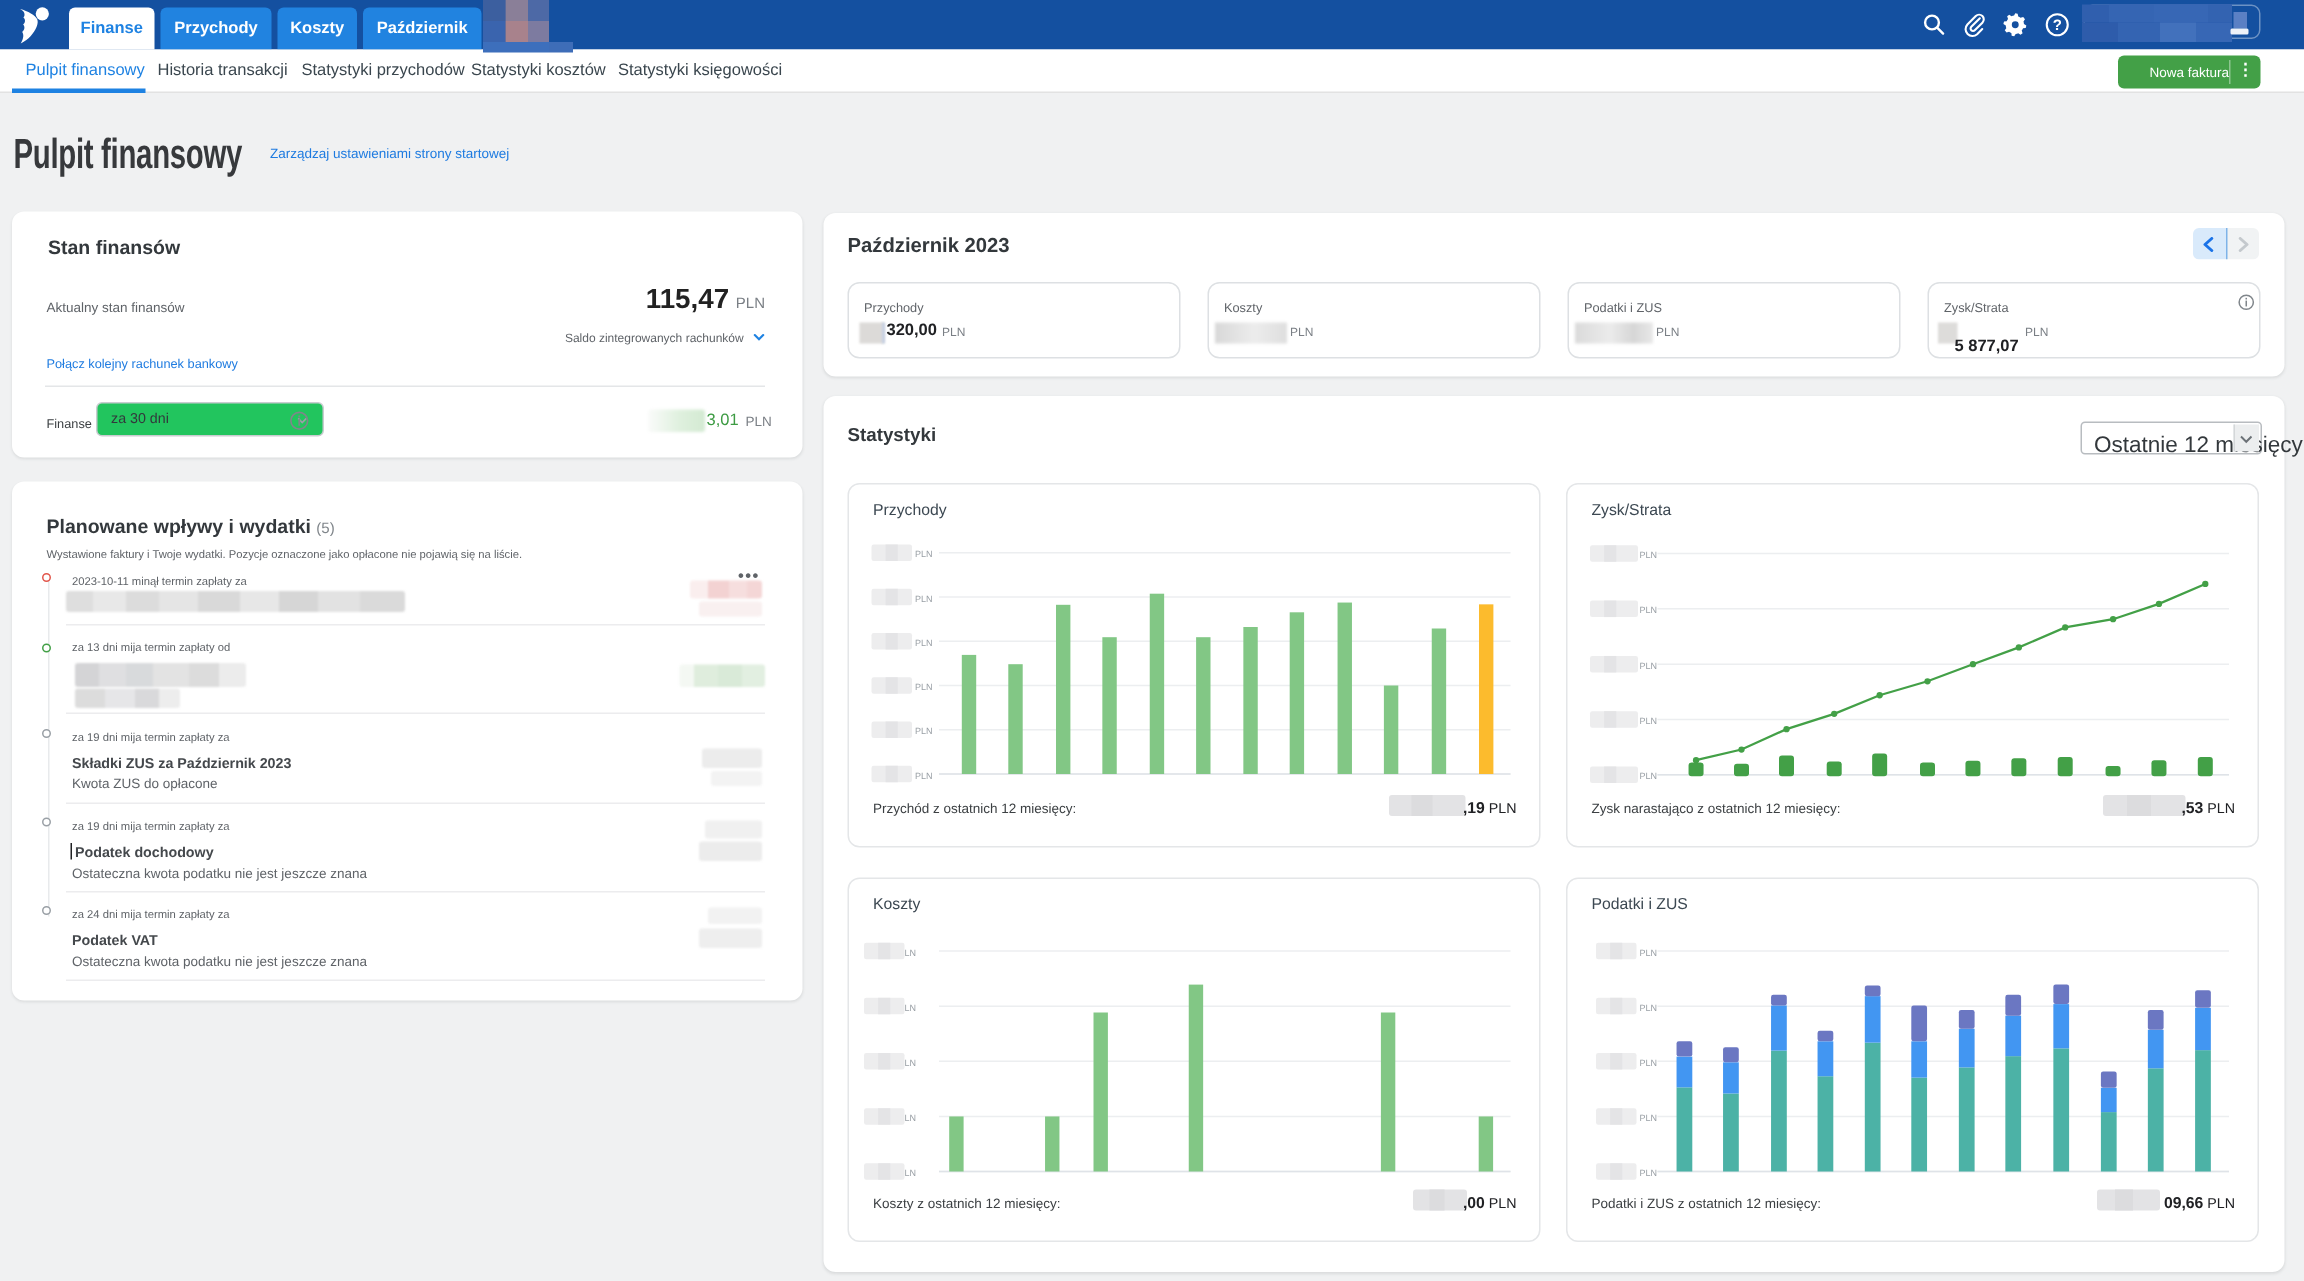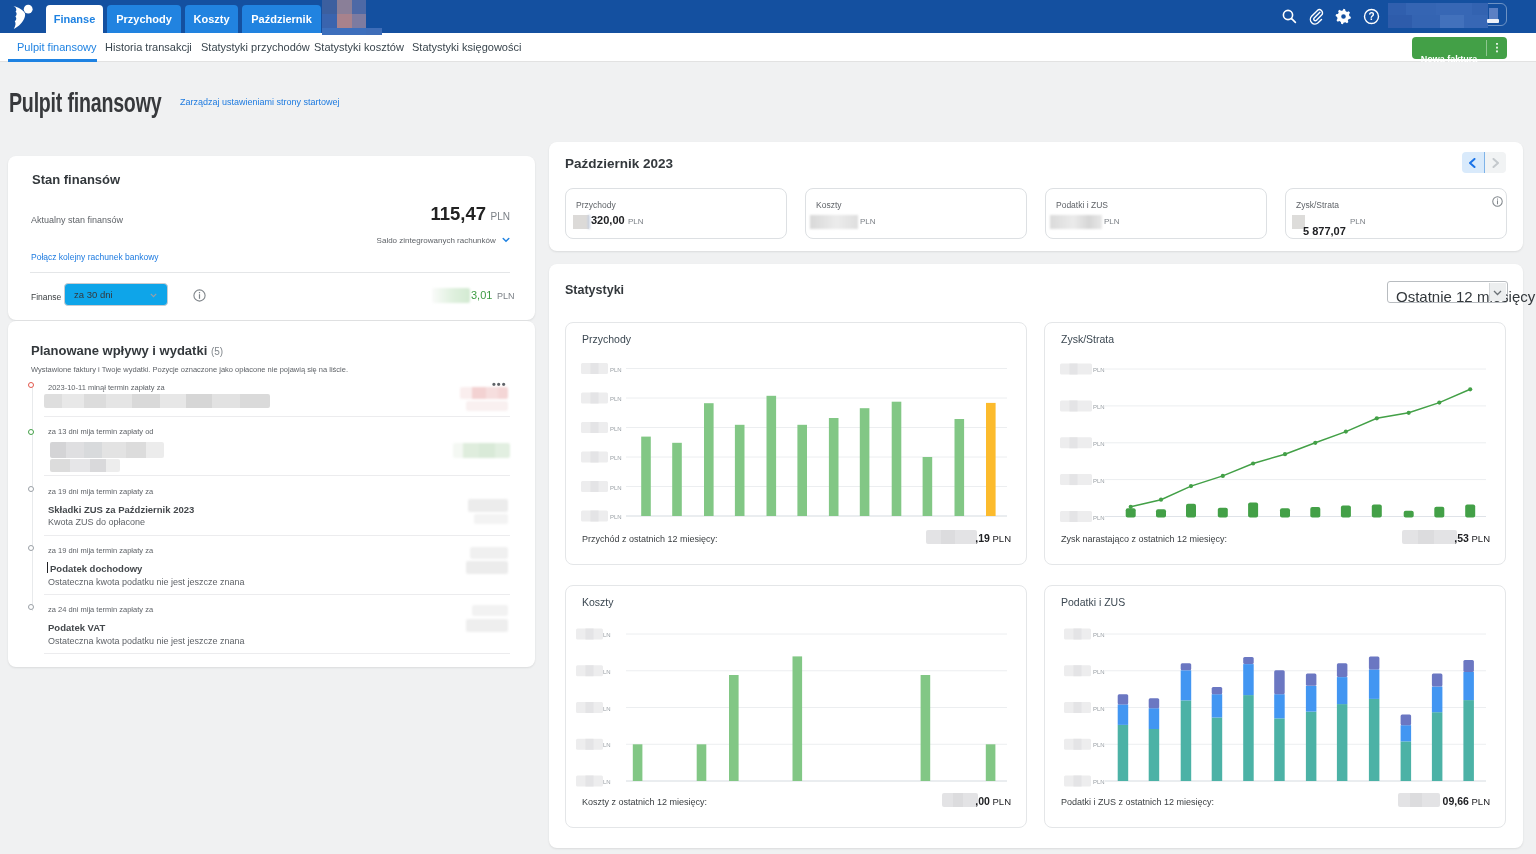--- a/index.html
+++ b/index.html
@@ -11,21 +11,21 @@
 .tab { position:absolute; top:5px; height:28px; border-radius:4px 4px 0 0; background:#2183e0; color:#fff; font-size:11px; font-weight:bold; text-align:center; line-height:28px; }
 .tab.active { background:#fff; color:#1e82e2; }
 .icon { position:absolute; top:8px; width:17px; height:17px; }
 .userbox { position:absolute; left:1389px; top:3px; width:118px; height:23px; border:1px solid rgba(255,255,255,.38); border-radius:6px; }
 
 .subnav { position:absolute; left:0; top:33px; width:1536px; height:29px; background:#fff; border-bottom:1px solid #e2e2e2; }
 .snl { position:absolute; top:0; height:29px; line-height:29px; font-size:11px; color:#3a464e; }
 .snl.active { color:#1e82e2; }
 .snl-under { position:absolute; left:8px; top:26px; width:89px; height:3px; background:#1e82e2; }
 .newbtn { position:absolute; left:1412px; top:37px; width:95px; height:22px; background:#43a047; border-radius:4px; color:#fff; }
-.newbtn .lbl { position:absolute; left:0; top:0; width:74px; text-align:center; line-height:22px; font-size:9px; font-weight:bold; white-space:nowrap;margin-top:11px; }
+.newbtn .lbl { position:absolute; left:0; top:0; width:74px; text-align:right; line-height:22px; font-size:9px; font-weight:normal; white-space:nowrap; }
 .newbtn .sep { position:absolute; left:74px; top:3px; width:1px; height:16px; background:rgba(255,255,255,.4); }
 .newbtn .dots { position:absolute; left:75px; top:0; width:20px; text-align:center; line-height:20px; font-size:11px; font-weight:bold; letter-spacing:0; }
 
 h1 { position:absolute; left:9px; top:87px; font-size:28px; font-weight:700; color:#37393c; letter-spacing:-0.3px; transform:scaleX(.70); transform-origin:0 0; white-space:nowrap; }
 .manage { position:absolute; left:180px; top:97px; font-size:9px; color:#1e7be0; }
 
 .card { position:absolute; background:#fff; border-radius:8px; box-shadow:0 1px 2px rgba(60,64,67,.12); }
 .mbox { position:absolute; width:222px; height:51px; border:1px solid #dde0e3; border-radius:8px; background:#fff; }
 .mlabel { position:absolute; left:10px; top:11px; font-size:8.5px; color:#5f6368; }
 .mval { position:absolute; left:0; top:24px; font-size:11px; color:#202124; width:100%; height:20px;text-align:right; }
@@ -97,36 +97,36 @@
 </div>
 <div class="newbtn">
     <div class="lbl">Nowa faktura</div>
     <div class="sep"></div>
     <div class="dots">⋮</div>
   </div>
 
 <h1>Pulpit finansowy</h1>
 <a class="manage">Zarządzaj ustawieniami strony startowej</a>
 
-<div class="card" style="left:8px;top:156px;width:527px;height:164px;">
+<div class="card" style="left:8px;top:141px;width:527px;height:164px;">
   <div class="abs" style="left:24px;top:16px;font-size:13px;font-weight:bold;color:#33383c;">Stan finansów</div>
   <div class="abs" style="left:23px;top:59px;font-size:9px;color:#5f6368;">Aktualny stan finansów</div>
   <div class="abs" style="right:25px;top:47px;text-align:right;">
     <span style="font-size:18.5px;font-weight:bold;color:#222;">115,47</span>
     <span style="font-size:10px;color:#7a7f85;"> PLN</span>
   </div>
   <div class="abs" style="right:25px;top:80px;font-size:8px;color:#5f6368;">Saldo zintegrowanych rachunków
     <svg width="8" height="6" viewBox="0 0 10 7" style="margin-left:4px;">
         <path d="M1.5 1.5 L5 5 L8.5 1.5" fill="none" stroke="#1e82e2" stroke-width="1.8" stroke-linecap="round"></path>
       </svg>
   </div>
   <div class="abs" style="left:23px;top:96px;font-size:8.5px;color:#1e7be0;">Połącz kolejny rachunek bankowy</div>
   <div class="abs" style="left:22px;top:116px;width:480px;height:1px;background:#e4e6e8;"></div>
   <div class="abs" style="left:23px;top:136px;font-size:8.5px;color:#3c4043;">Finanse</div>
-  <div class="abs" style="left:56px;top:127px;width:104px;height:23px;border:1px solid #c9ccd0;border-radius:4px;background:#0ea5e9;">
+  <div class="abs" style="left:56px;top:127px;width:152px;height:23px;border:1px solid #c9ccd0;border-radius:4px;background:#22c55e;">
     <span class="abs" style="left:9px;top:5px;font-size:9.5px;color:#33383c;">za 30 dni</span>
     <svg width="7" height="5" viewBox="0 0 9 6" style="position:absolute;right:10px;top:9px;">
         <path d="M1 1 L4.5 4.5 L8 1" fill="none" stroke="#9aa0a6" stroke-width="1.5"></path>
       </svg>
   </div>
   <svg class="abs" style="left:185px;top:133px;" width="13" height="13" viewBox="0 0 13 13">
       <circle cx="6.5" cy="6.5" r="5.6" fill="none" stroke="#80868b" stroke-width="1.1"></circle>
       <rect x="5.9" y="5.2" width="1.2" height="4.6" fill="#80868b"></rect>
       <rect x="5.9" y="3" width="1.2" height="1.3" fill="#80868b"></rect>
     </svg>

